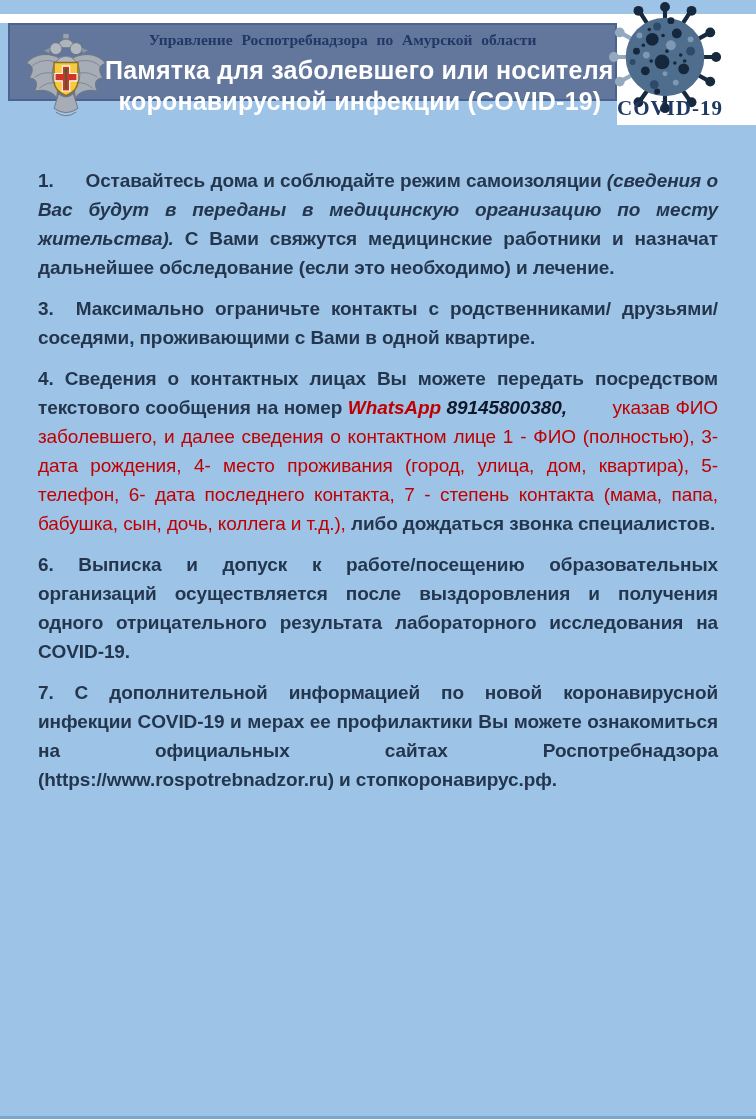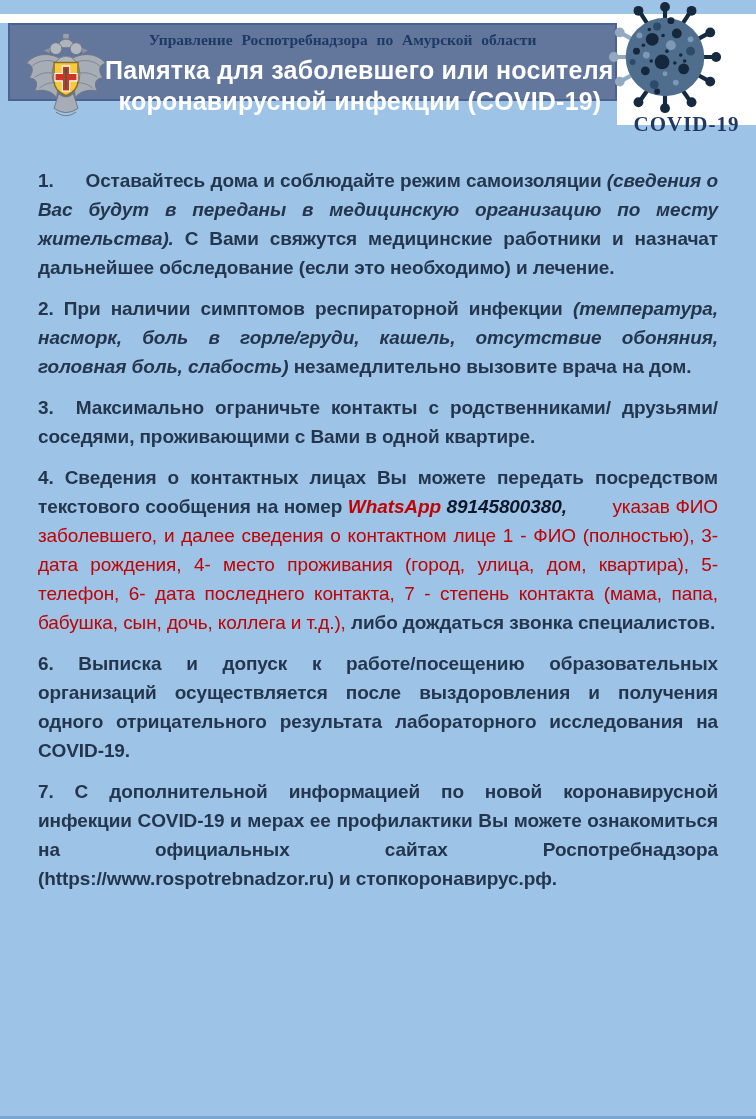--- a/index.html
+++ b/index.html
@@ -20,21 +20,21 @@
     font-size:15.5px;line-height:19px;color:#1F3864;word-spacing:5px;white-space:nowrap;
   }
   .banner-title{
     margin-top:6px;padding-left:95px;text-align:center;color:#FFFFFF;
     font-weight:700;font-size:25px;line-height:31px;letter-spacing:.2px;
   }
   .banner-title div{white-space:nowrap;}
   .emblem{position:absolute;left:8px;top:8px;z-index:3;}
   .virus{position:absolute;left:606px;top:0px;z-index:4;}
   .covid-label{
-    position:absolute;left:617px;top:112px;width:139px;z-index:5;text-align:center;
+    position:absolute;left:617px;top:96px;width:139px;z-index:5;text-align:left;
     font-family:"Liberation Serif", serif;font-weight:700;font-size:21px;
     color:#1F3864;letter-spacing:1px;
   }
   .content{position:absolute;left:38px;right:38px;top:166px;color:#24364E;}
   .content p{
     margin:0 0 12px 0;text-align:justify;
     font-size:19px;line-height:29px;letter-spacing:-0.1px;
   }
   .b{font-weight:700;margin-top:28px;}
   .bi{font-weight:600;font-style:italic;}
@@ -154,21 +154,20 @@
         <circle cx="44" cy="30" r="1.8"></circle>
     </g>
   </svg>
 </div>
 
 <div class="covid-label">COVID-19</div>
 
 <div class="content">
   <p class="p1"><span class="b">1.&nbsp;&nbsp;&nbsp;&nbsp;&nbsp; Оставайтесь дома и соблюдайте режим самоизоляции </span><span class="bi">(сведения о Вас будут в переданы в медицинскую организацию по месту жительства).</span><span class="b"> С Вами свяжутся медицинские работники и назначат дальнейшее обследование (если это необходимо) и лечение.</span></p>
 
-  <p class="p2"><span class="b">2. При наличии симптомов респираторной инфекции </span><span class="bi">(температура, насморк, боль в горле/груди, кашель, отсутствие обоняния, головная боль, слабость) </span><span class="b">незамедлительно вызовите врача на дом.</span></p>
 
   <p class="p3"><span class="b">3.&nbsp; Максимально ограничьте контакты с родственниками/ друзьями/ соседями, проживающими с Вами в одной квартире.</span></p>
 
   <p class="p4"><span class="b">4. Сведения о контактных лицах Вы можете передать посредством текстового сообщения на номер </span><span class="redbi">WhatsApp </span><span class="redbiu">89145800380,</span><span class="red"> указав ФИО заболевшего, и далее сведения о контактном лице 1 - ФИО (полностью), 3- дата рождения, 4- место проживания (город, улица, дом, квартира), 5- телефон, 6- дата последнего контакта, 7 - степень контакта (мама, папа, бабушка, сын, дочь, коллега и т.д.), </span><span class="b">либо дождаться звонка специалистов.</span></p>
 
 
 
   <p class="p6"><span class="b">6. Выписка и допуск к работе/посещению образовательных организаций осуществляется после выздоровления и получения одного отрицательного результата лабораторного исследования на COVID-19.</span></p>
 
   <p class="p7"><span class="b">7. С дополнительной информацией по новой коронавирусной инфекции COVID-19 и мерах ее профилактики Вы можете ознакомиться на официальных сайтах Роспотребнадзора (https://www.rospotrebnadzor.ru) и стопкоронавирус.рф.</span></p>

